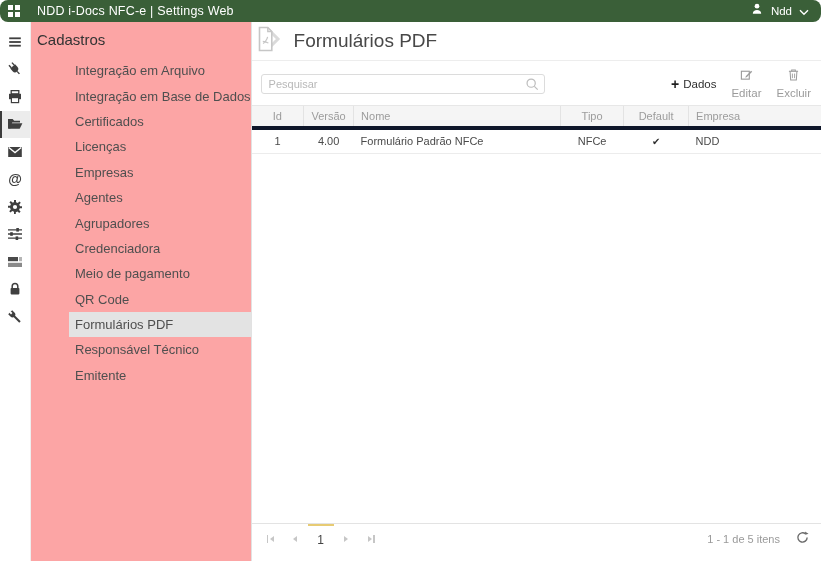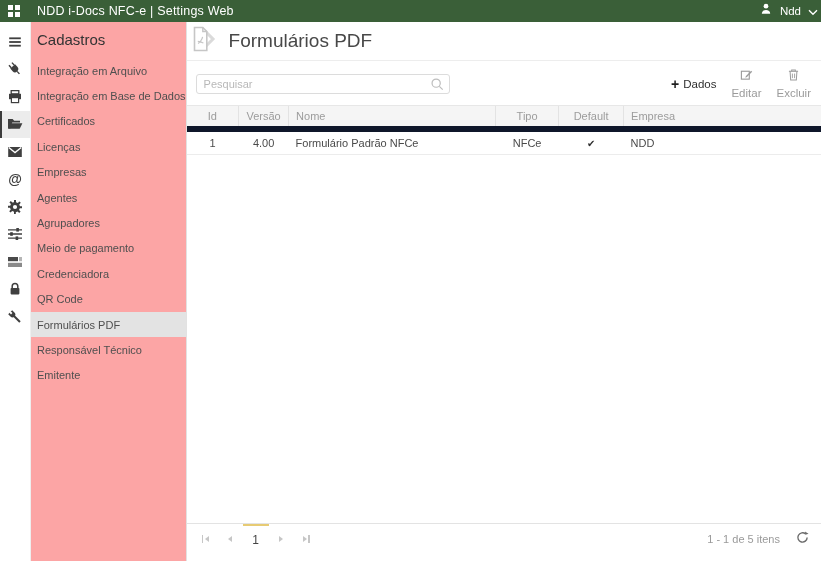--- a/index.html
+++ b/index.html
@@ -5,60 +5,60 @@
   * { box-sizing: border-box; }
   html,body { margin:0; padding:0; }
   body {
     width:821px; height:561px; overflow:hidden; background:#fff;
     font-family:"Liberation Sans", sans-serif;
     -webkit-font-smoothing:antialiased;
   }
   .app { width:821px; height:561px; display:flex; flex-direction:column; }
 
   
-  .topbar { flex:0 0 22px; background:#3a5f38; color:#fff; display:flex; align-items:center; padding:0 3px 0 8px; }
+  .topbar { flex:0 0 22px; background:#3a5f38; color:#fff; display:flex; align-items:center; padding:0 12px 0 8px;border-radius:8px; }
   .waffle { width:12px; height:12px; display:grid; grid-template-columns:5px 5px; grid-template-rows:5px 5px; gap:2px; cursor:pointer; }
   .waffle span { background:#fff; display:block; }
   .topbar-title { font-size:12.5px; margin-left:17px; letter-spacing:.2px; white-space:nowrap; }
   .topbar-right { margin-left:auto; display:flex; align-items:center; gap:7px; cursor:pointer; }
   .topbar-right .uname { font-size:11.5px; }
 
   
   .bodyrow { flex:1; display:flex; min-height:0; }
 
   
   .strip { flex:0 0 31px; border-right:1px solid #efefef; padding-top:6px; }
   .strip-item { height:27.5px; display:flex; align-items:center; justify-content:center; cursor:pointer; }
   .strip-item.selected { background:#ececec; border-left:2px solid #3c3c3c; padding-right:2px; }
   .at-glyph { font-size:14px; font-weight:700; color:#3f3f3f; line-height:1; }
 
   
   .sidebar { flex:0 0 133px; border-right:1px solid #e2e2e2; background:#fca5a5; }
   .sidebar-heading { font-size:15px; font-weight:400; color:#333; margin:9px 0 10px 6px; }
-  .nav-item { height:25.4px; display:flex; align-items:center; padding-left:6px; font-size:11px; color:#4f4f4f; cursor:pointer; white-space:nowrap; }
+  .nav-item { height:25.4px; display:flex; align-items:center; padding-left:6px; font-size:13px; color:#4f4f4f; cursor:pointer; white-space:nowrap;margin-left:38px; }
   .nav-item.selected { background:#e3e3e3; }
 
   
   .main { flex:1; display:flex; flex-direction:column; min-width:0; }
   .title-row { flex:0 0 39px; display:flex; align-items:center; padding-left:3px; border-bottom:1px solid #ededed; }
   .page-title { font-size:19px; font-weight:400; color:#484848; margin-left:9px; }
 
   .toolbar { display:flex; align-items:center; padding:7px 10px 3px 9px; }
   .search-wrap { position:relative; }
-  .search-input { width:254px; height:20px; border:1px solid #dcdcdc; border-radius:3px; font-size:11px; padding:0 24px 0 7px; color:#555; outline:none; font-family:inherit; background:#fff; }
+  .search-input { width:284px; height:20px; border:1px solid #dcdcdc; border-radius:3px; font-size:11px; padding:0 24px 0 7px; color:#555; outline:none; font-family:inherit; background:#fff; }
   .search-input::placeholder { color:#b8b8b8; }
   .search-icon { position:absolute; right:6px; top:3px; }
   .btns { margin-left:auto; display:flex; align-items:center; gap:15px; }
   .btn { display:flex; align-items:center; gap:4px; font-size:11.5px; background:none; border:none; padding:0; cursor:pointer; font-family:inherit; }
   .btn.primary { color:#2f2f2f; }
   .btn.muted { color:#9b9b9b;flex-direction:column; }
   .plus-glyph { font-size:14px; font-weight:700; color:#1f1f1f; line-height:1; }
 
   table { width:100%; border-collapse:collapse; table-layout:fixed; margin-top:3px; }
-  th { background:#f5f5f5; font-weight:400; font-size:11px; color:#9c9c9c; height:22px; border-top:1px solid #e7e7e7; border-bottom:6px solid #0f172a; padding:4px 7px; text-align:left; cursor:pointer; }
+  th { background:#f5f5f5; font-weight:400; font-size:11px; color:#9c9c9c; height:22px; border-top:1px solid #e7e7e7; border-bottom:4px solid #0f172a; padding:4px 7px; text-align:left; cursor:pointer; }
   th + th { border-left:1px solid #e3e3e3; }
   td { height:25px; font-size:11px; color:#4a4a4a; border-bottom:1px solid #ececec; padding:0 7px; background:#fff; }
   .c { text-align:center; }
   .check { font-family:"DejaVu Sans", sans-serif; font-size:10px; color:#2f2f2f; }
 
   .spacer { flex:1; }
 
   
   .pager { flex:0 0 30px; border-top:1px solid #e3e3e3; display:flex; align-items:stretch; padding:0 12px 0 6px; margin-bottom:8px; }
   .pg-btn { width:25px; display:flex; align-items:center; justify-content:center; gap:1.5px; cursor:pointer; }
@@ -186,22 +186,22 @@
 
     <div class="sidebar">
       <div class="sidebar-heading">Cadastros</div>
       <div class="nav-item">Integração em Arquivo</div>
       <div class="nav-item">Integração em Base de Dados</div>
       <div class="nav-item">Certificados</div>
       <div class="nav-item">Licenças</div>
       <div class="nav-item">Empresas</div>
       <div class="nav-item">Agentes</div>
       <div class="nav-item">Agrupadores</div>
+      <div class="nav-item">Credenciadora</div>
       <div class="nav-item">Meio de pagamento</div>
-      <div class="nav-item">Credenciadora</div>
       <div class="nav-item">QR Code</div>
       <div class="nav-item selected">Formulários PDF</div>
       <div class="nav-item">Responsável Técnico</div>
       <div class="nav-item">Emitente</div>
     </div>
 
     <div class="main">
 
       <div class="title-row">
         <span>

